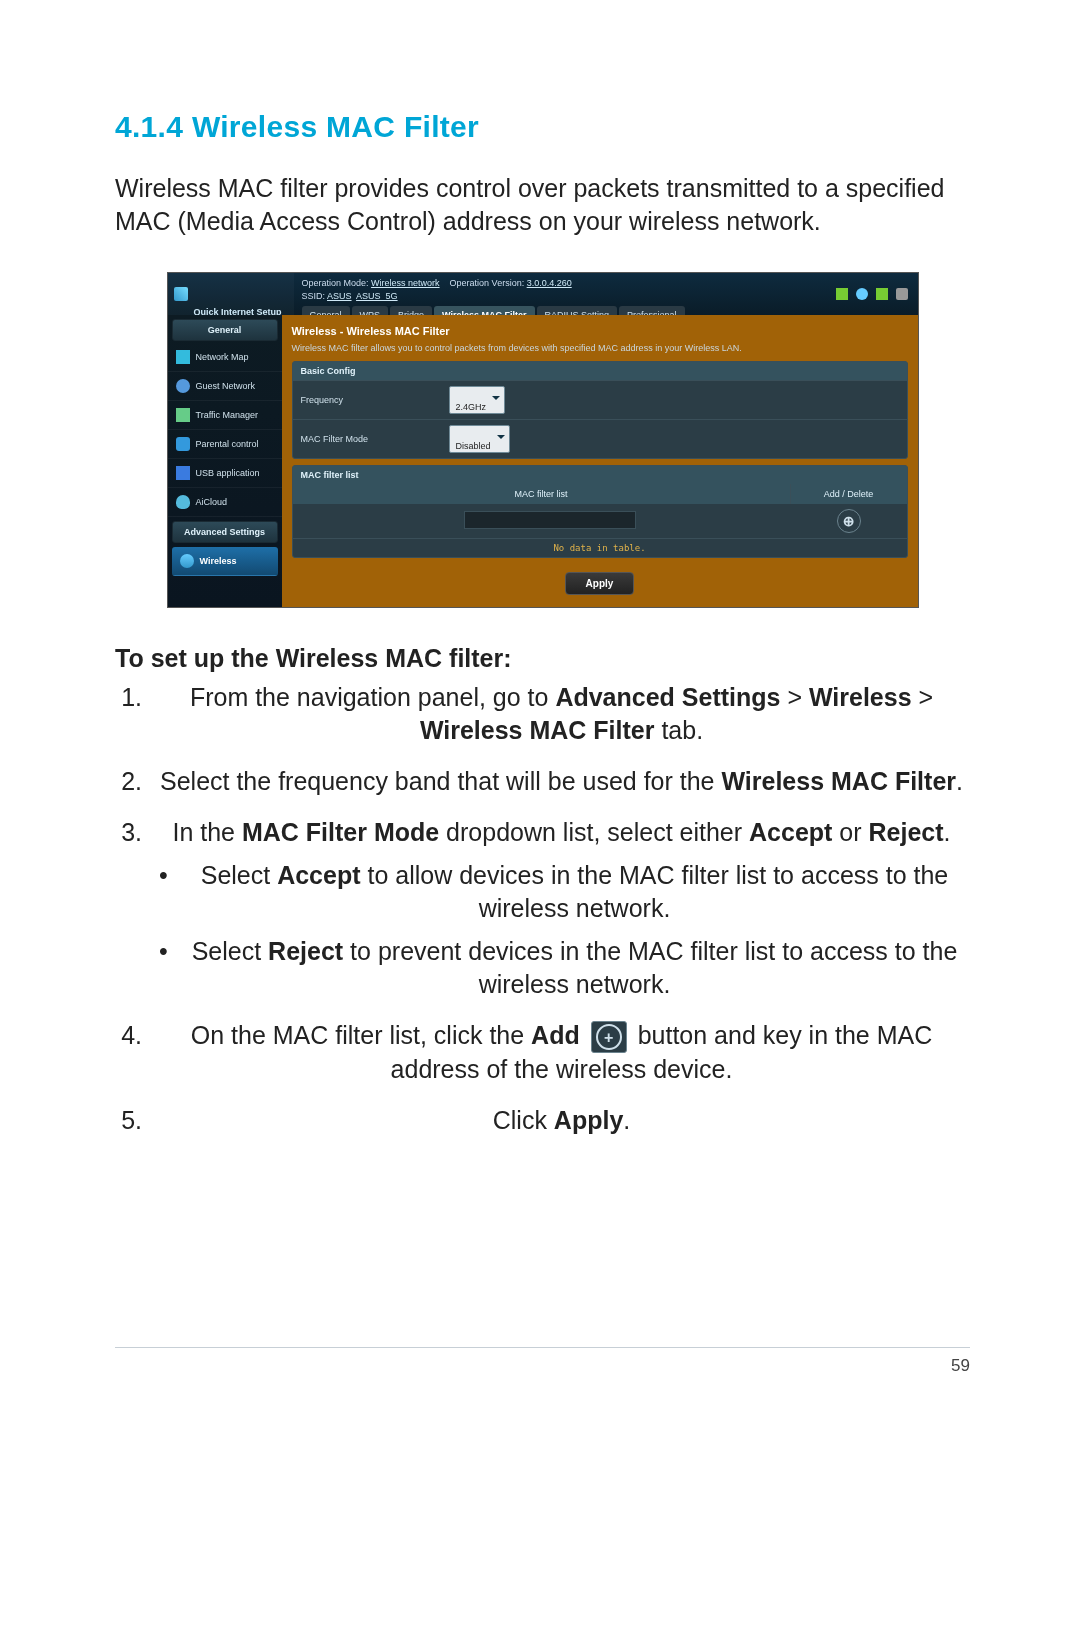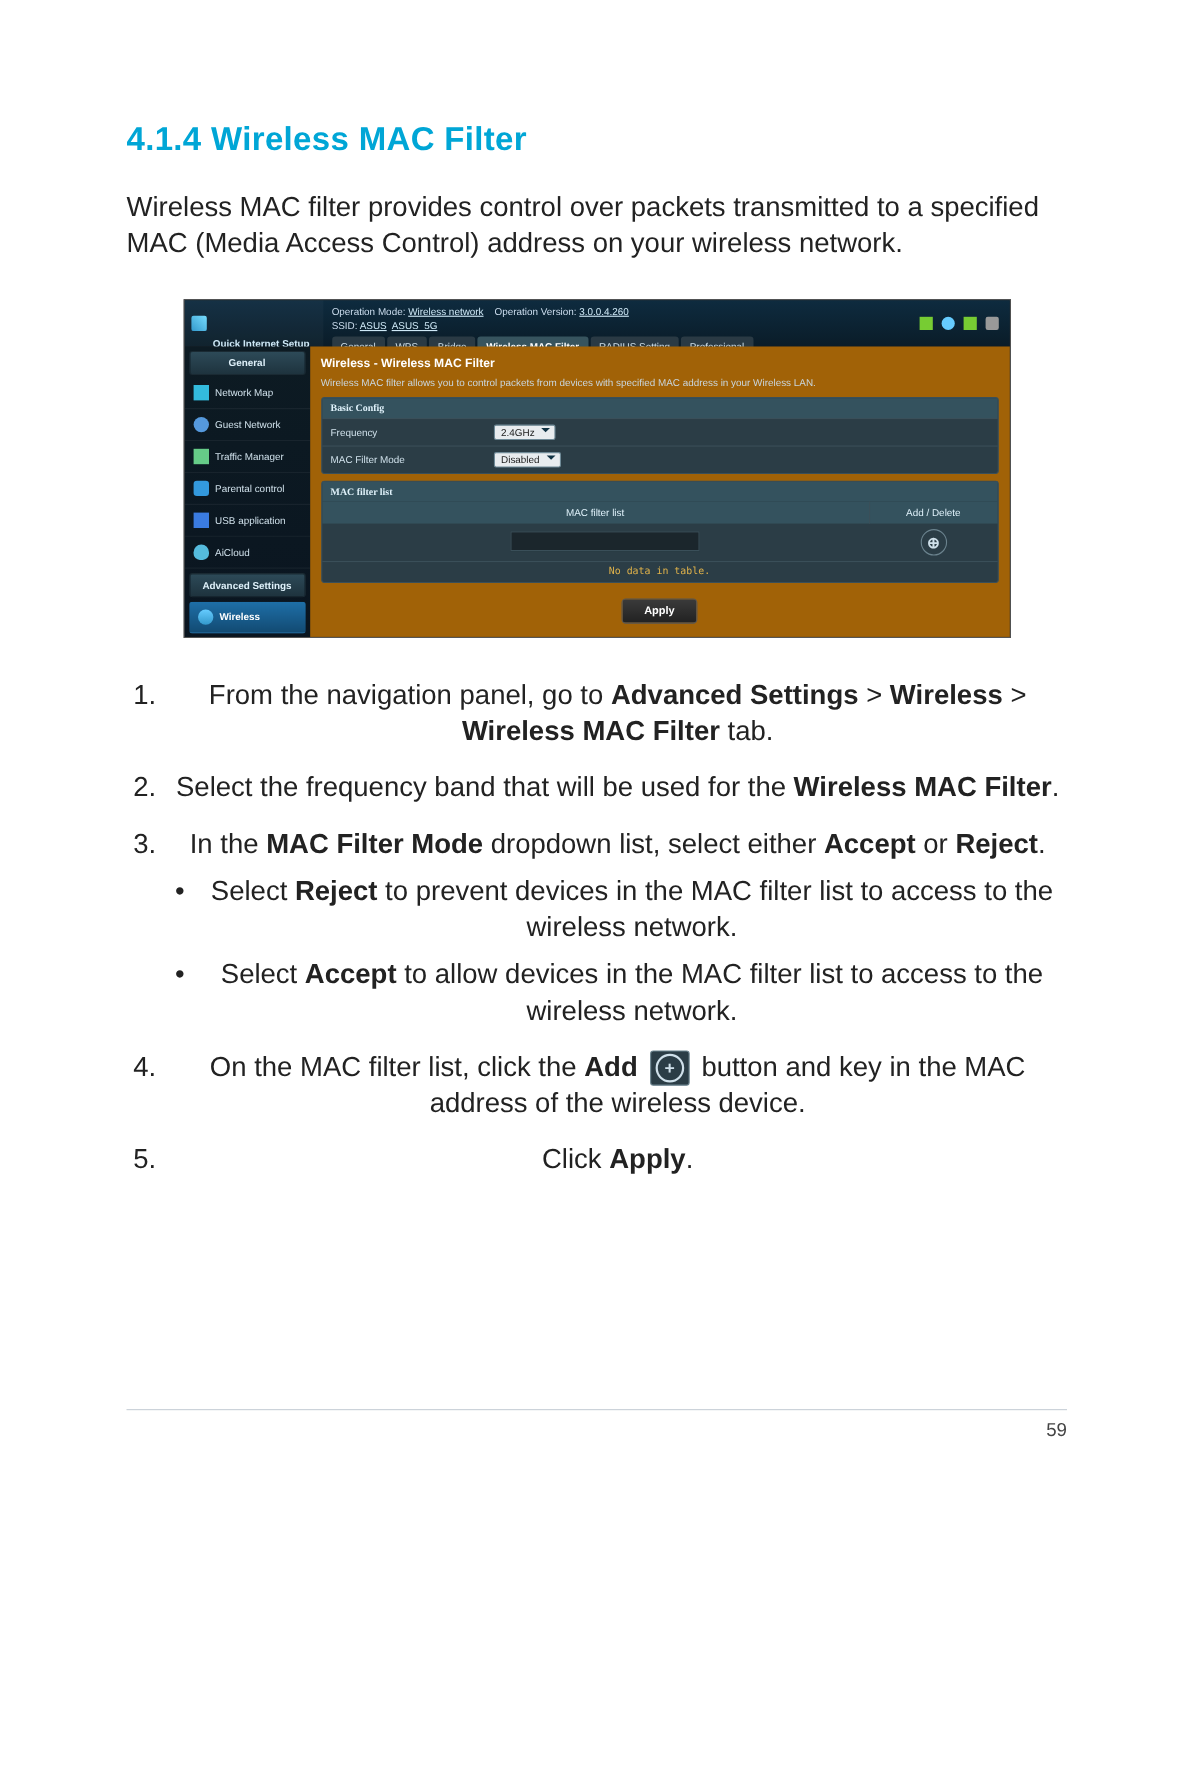--- a/index.html
+++ b/index.html
@@ -36,24 +36,24 @@
   .ic-usbapp{background:#3a7be0;}
   .ic-cloud{background:#5bd;border-radius:50% 50% 40% 40%;}
   .ic-wl{background:linear-gradient(#6cf,#39c);border-radius:50%;}
   .ss-nav span.lbl{font-size:9px;color:#cfe0ea;}
   .ss-nav.active{background:linear-gradient(#1e6fa8,#124a72);border-radius:3px;margin:2px 4px;}
   .ss-nav.active .lbl{color:#fff;font-weight:700;}
   .ss-main{flex:1;background:#a16207;padding:8px 10px;}
   .ss-title{font-size:11px;font-weight:700;color:#fff;margin:2px 0 6px 0;}
   .ss-desc{font-size:9px;color:#c9d6de;margin:0 0 8px 0;}
   .ss-box{background:#2b3d46;border:1px solid #3a4f59;border-radius:3px;margin:0 0 6px 0;}
-  .ss-box-hd{background:#34525e;font-size:9px;font-weight:700;color:#dff1fa;padding:4px 8px;font-family:Liberation Serif, serif;}
+  .ss-box-hd{background:#34525e;font-size:9px;font-weight:700;color:#dff1fa;padding:4px 8px;}
   .ss-row{display:flex;align-items:center;border-top:1px solid #3a4f59;padding:5px 8px;gap:8px;}
   .ss-row .rlbl{width:140px;font-size:9px;color:#cfe0ea;}
-  .ss-sel{background:#e8ecef;color:#222;font-size:9px;border:1px solid #6f8a97;border-radius:2px;padding:1px 18px 1px 6px;position:relative;display:inline-block;}
+  .ss-sel{background:#e8ecef;color:#222;font-size:9px;border:1px solid #6f8a97;border-radius:2px;padding:15px 18px 1px 6px;position:relative;display:inline-block;}
   .ss-sel::after{content:"";position:absolute;right:4px;top:50%;transform:translateY(-50%);border:4px solid transparent;border-top-color:#134;}
   .ss-table{width:100%;}
   .ss-thead{display:flex;background:#34525e;font-size:9px;color:#dff1fa;}
   .ss-th{padding:5px 8px;text-align:center;}
   .ss-th.c1{flex:1;}
   .ss-th.c2{width:100px;border-left:1px solid #3a4f59;}
   .ss-trow{display:flex;align-items:center;padding:5px 8px;}
   .ss-trow .cell1{flex:1;text-align:center;}
   .ss-input{background:#1b262c;border:1px solid #3a4f59;width:170px;height:16px;display:inline-block;}
   .ss-addbtn{width:22px;height:22px;border:1px solid #6b838e;border-radius:50%;display:inline-flex;align-items:center;justify-content:center;color:#cfe0ea;font-weight:700;font-size:14px;background:#2b3d46;}
@@ -182,33 +182,34 @@
             <div class="ss-nodata">No data in table.</div>
           </div>
         </div>
         <div class="ss-apply">
           <span class="ss-applybtn">Apply</span>
         </div>
       </div>
     </div>
   </div>
 
+  <p class="sub-heading">To set up the Wireless MAC filter:</p>
 
   <ol class="steps">
     <li>
       <span>From the navigation panel, go to </span><b>Advanced Settings</b><span> &gt; </span><b>Wireless</b><span> &gt; </span><b>Wireless MAC Filter</b><span> tab.</span>
     </li>
     <li>
       <span>Select the frequency band that will be used for the </span><b>Wireless MAC Filter</b><span>.</span>
     </li>
     <li>
       <span>In the </span><b>MAC Filter Mode</b><span> dropdown list, select either </span><b>Accept</b><span> or </span><b>Reject</b><span>.</span>
       <ul class="sub">
+        <li><span>Select </span><b>Accept</b><span> to allow devices in the MAC filter list to access to the wireless network.</span></li>
         <li><span>Select </span><b>Reject</b><span> to prevent devices in the MAC filter list to access to the wireless network.</span></li>
-        <li><span>Select </span><b>Accept</b><span> to allow devices in the MAC filter list to access to the wireless network.</span></li>
       </ul>
     </li>
     <li>
       <span>On the MAC filter list, click the </span><b>Add</b>
       <span class="inline-add">
           <span class="circ">+</span>
         </span>
       <span> button and key in the MAC address of the wireless device.</span>
     </li>
     <li>

